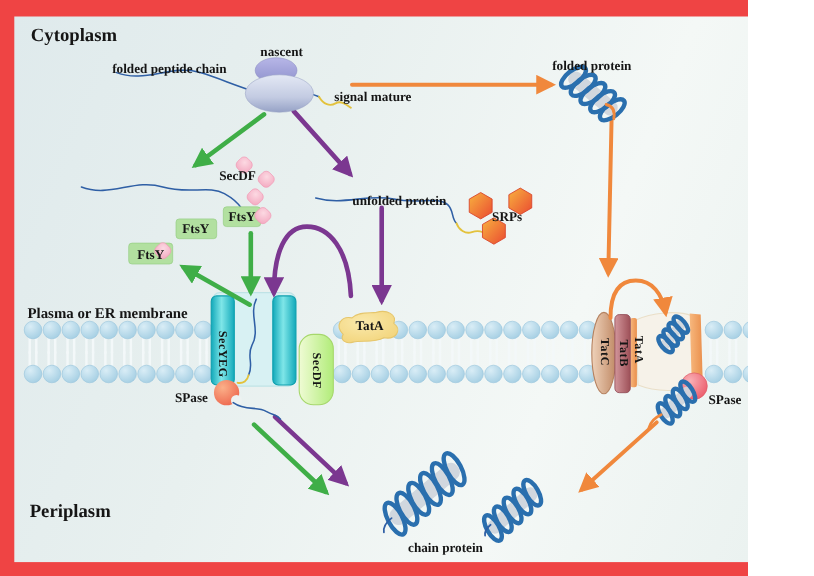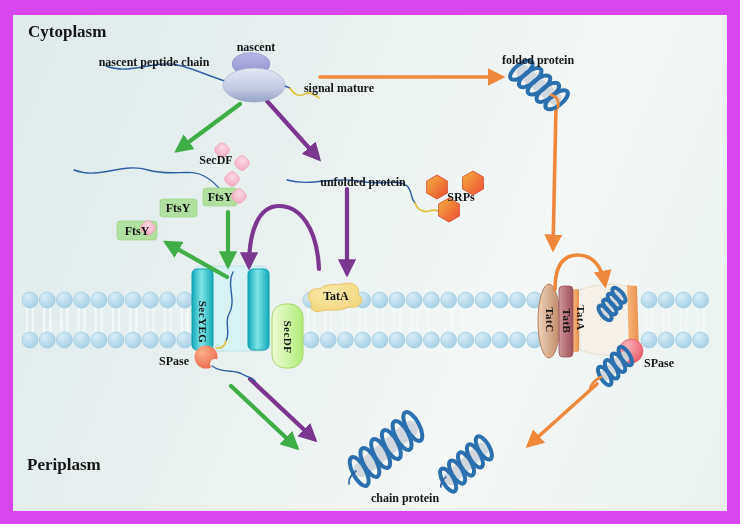--- a/index.html
+++ b/index.html
@@ -1,20 +1,20 @@
 <!DOCTYPE html>
 <html style="--c-green: #3fae47; --c-purple: #7b3790; --c-orange: #f0883c; --helix: #2a6fae; --chain: #2f5fa5; --signal: #e3c23c;"><head>
 <meta charset="utf-8">
 <style>
   html,body{margin:0;padding:0;background:#ffffff;}
   :root{
     --c-green:#3fae47; --c-purple:#7b3790; --c-orange:#f0883c;
     --helix:#2a6fae; --chain:#2f5fa5; --signal:#e3c23c;
   }
-  #stage{position:relative;width:740px;height:524px;background:#d946ef;overflow:hidden;
+  #stage{position:relative;width:680px;height:524px;background:#ef4444;overflow:hidden;
          font-family:"Liberation Serif",serif;}
   #panel{position:absolute;left:13px;top:15px;width:714px;height:496px;
          background:linear-gradient(112deg,#dfeaec 0%,#e8f0ef 35%,#f4f8f6 68%,#e9f1ef 100%);}
   svg{position:absolute;left:0;top:0;}
   .lbl{position:absolute;font-weight:bold;color:#151515;white-space:nowrap;
        font-size:12px;transform:translate(-50%,-50%);line-height:1;}
   .lbl.tl{transform:none;}
   .lbl.big{font-size:17px;}
   .lbl.mem{font-size:13.5px;}
   .lbl.vert{transform:translate(-50%,-50%) rotate(90deg);font-size:11px;letter-spacing:.5px;}
@@ -406,21 +406,22 @@
     <g>
       <path class="pathline" style="stroke:var(--c-orange)" stroke-width="2.6" d="M551,95 q9,2 7,13"></path>
       <path class="pathline" style="stroke:var(--c-orange)" stroke-width="2.6" d="M601,377 q-9,4 -11,12"></path>
       <path class="pathline" style="stroke:var(--chain)" stroke-width="1.6" d="M356,471 q-8,6 -7,13"></path>
       <path class="pathline" style="stroke:var(--chain)" stroke-width="1.6" d="M446,477 q-6,5 -5,10"></path>
     </g>
   </svg>
 
   <div class="lbl big tl" style="left:28px;top:23px">Cytoplasm</div>
   <div class="lbl big tl" style="left:27px;top:456px">Periplasm</div>
-  <div class="lbl" style="left:154px;top:62px">nascent peptide chain</div>
+  <div class="lbl mem tl" style="left:25px;top:278px">Plasma or ER membrane</div>
+  <div class="lbl" style="left:154px;top:62px">folded peptide chain</div>
   <div class="lbl" style="left:256px;top:47px">nascent</div>
   <div class="lbl" style="left:339px;top:88px">signal mature</div>
   <div class="lbl" style="left:538px;top:60px">folded protein</div>
   <div class="lbl" style="left:363px;top:182px">unfolded protein</div>
   <div class="lbl" style="left:216px;top:160px">SecDF</div>
   <div class="lbl" style="left:220px;top:197px">FtsY</div>
   <div class="lbl" style="left:178px;top:208px">FtsY</div>
   <div class="lbl" style="left:137px;top:231px">FtsY</div>
   <div class="lbl" style="left:461px;top:197px">SRPs</div>
   <div class="lbl" style="left:336px;top:296px">TatA</div>

